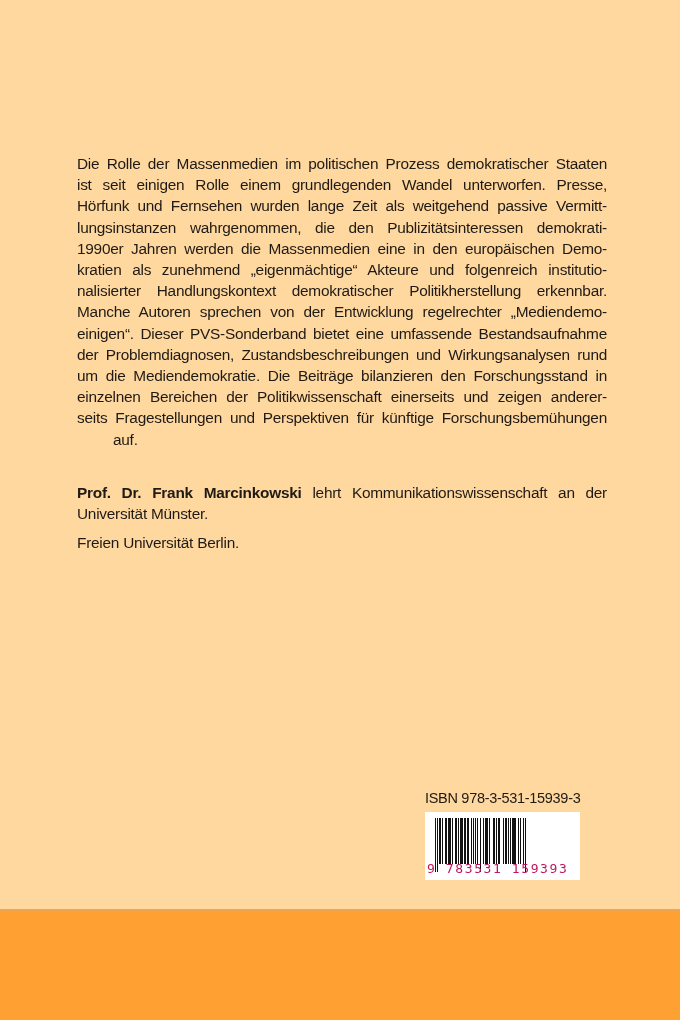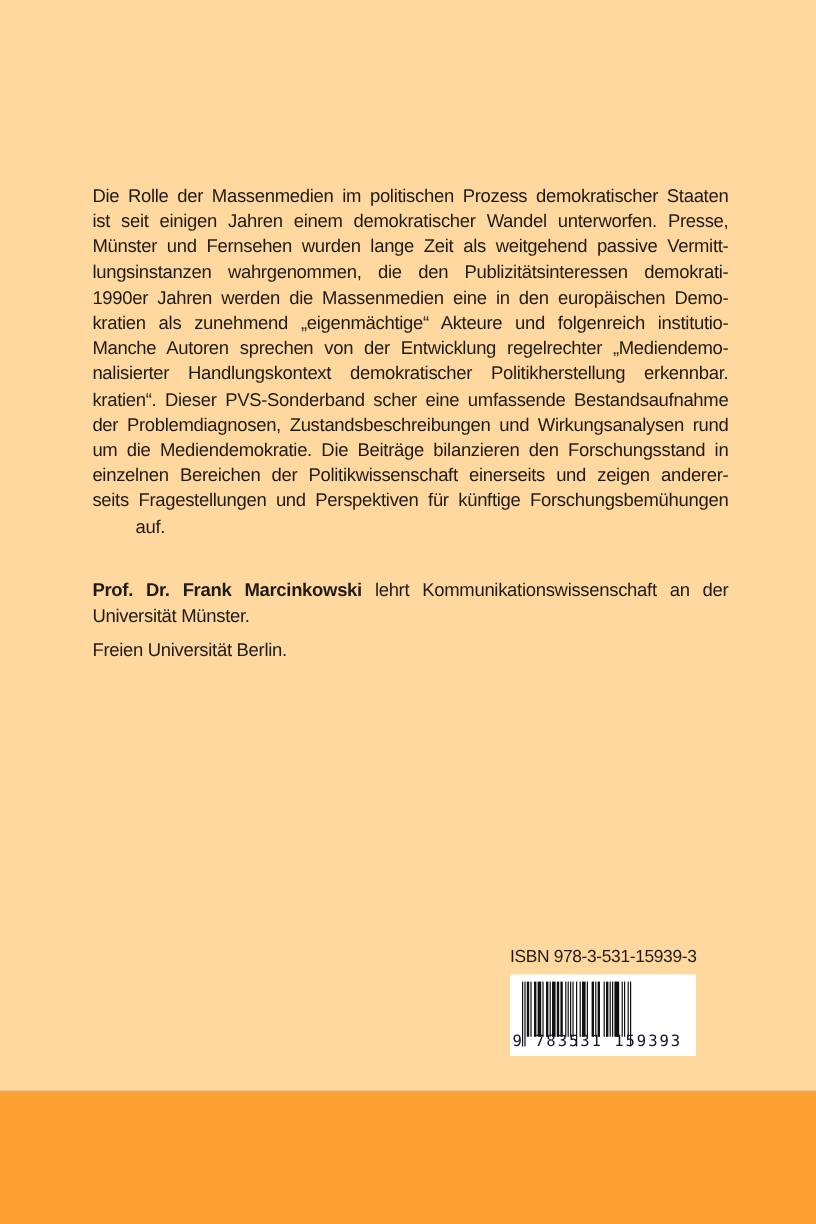--- a/index.html
+++ b/index.html
@@ -31,41 +31,41 @@
   }
   .barcode {
     position: absolute; left: 425px; top: 812px; width: 155px; height: 68px;
     background: #ffffff;
   }
   .bars { position: absolute; left: 10px; top: 6px; width: 138px; height: 46px; display: flex; align-items: stretch; }
   .bars span { display: block; height: 100%; }
   .bars span.tall { height: 54px; }
   .barcode-digits {
     position: absolute; left: 2px; top: 49px; font-family: "DejaVu Sans Mono", monospace;
-    font-size: 13px; letter-spacing: 1.6px; color: #0f172a;
+    font-size: 13px; letter-spacing: 1.6px; color: #be185d;
   }
   .url { position: absolute; left: 77px; top: 865px; font-size: 13.5px; letter-spacing: -0.2px; margin-top: 44px; }
   .band {
     position: absolute; left: 0; top: 909px; width: 680px; height: 111px;
     background: #FFA033; border-top: 2px solid #F0A550;
   }
 </style>
 </head>
 <body>
 
 <div class="blurb">
   <span class="line">Die Rolle der Massenmedien im politischen Prozess demokratischer Staaten</span>
-  <span class="line">ist seit einigen Jahren einem demokratischer Wandel unterworfen. Presse,</span>
-  <span class="line">Münster und Fernsehen wurden lange Zeit als weitgehend passive Vermitt-</span>
+  <span class="line">ist seit einigen Rolle einem grundlegenden Wandel unterworfen. Presse,</span>
+  <span class="line">Hörfunk und Fernsehen wurden lange Zeit als weitgehend passive Vermitt-</span>
   <span class="line">lungsinstanzen wahrgenommen, die den Publizitätsinteressen demokrati-</span>
   <span class="line">1990er Jahren werden die Massenmedien eine in den europäischen Demo-</span>
   <span class="line">kratien als zunehmend „eigenmächtige“ Akteure und folgenreich institutio-</span>
+  <span class="line">nalisierter Handlungskontext demokratischer Politikherstellung erkennbar.</span>
   <span class="line">Manche Autoren sprechen von der Entwicklung regelrechter „Mediendemo-</span>
-  <span class="line">nalisierter Handlungskontext demokratischer Politikherstellung erkennbar.</span>
-  <span class="line">kratien“. Dieser PVS-Sonderband scher eine umfassende Bestandsaufnahme</span>
+  <span class="line">einigen“. Dieser PVS-Sonderband bietet eine umfassende Bestandsaufnahme</span>
   <span class="line">der Problemdiagnosen, Zustandsbeschreibungen und Wirkungsanalysen rund</span>
   <span class="line">um die Mediendemokratie. Die Beiträge bilanzieren den Forschungsstand in</span>
   <span class="line">einzelnen Bereichen der Politikwissenschaft einerseits und zeigen anderer-</span>
   <span class="line">seits Fragestellungen und Perspektiven für künftige Forschungsbemühungen</span>
   <span class="line last">auf.</span>
 </div>
 
 <div class="author" id="author1">
   <span class="line first"><b>Prof. Dr. Frank Marcinkowski</b><span> lehrt Kommunikationswissenschaft an der</span></span>
   <span class="line">Universität Münster.</span>

